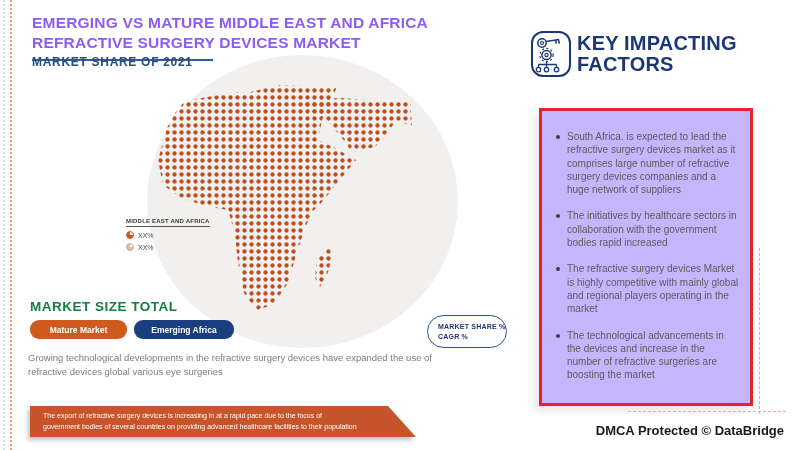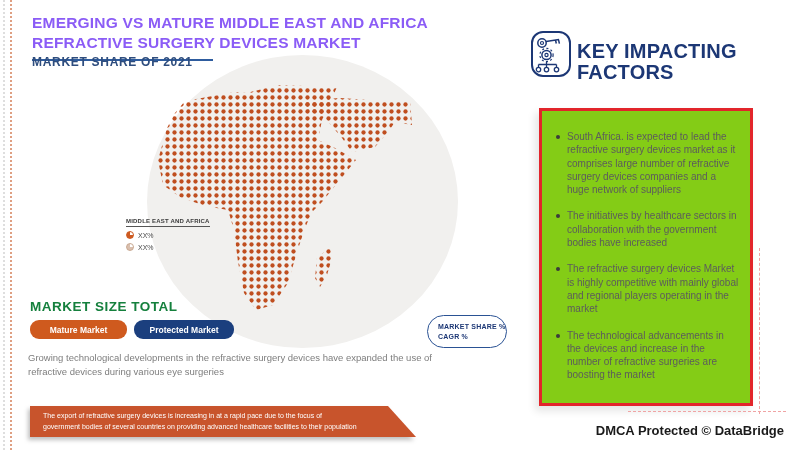--- a/index.html
+++ b/index.html
@@ -39,24 +39,24 @@
           clip-path:polygon(0 0,calc(100% - 28px) 0,100% 100%,0 100%);
           color:#ffffff;font-size:7px;line-height:1.55;padding:5px 56px 0 13px;box-sizing:border-box;}
 
   .pill{position:absolute;left:427px;top:315px;width:80px;height:33px;border:1.5px solid #2a5294;
         border-radius:17px;display:flex;flex-direction:column;justify-content:center;
         padding-left:10px;box-sizing:border-box;background:#fff;}
   .pill div{font-size:7px;font-weight:bold;color:#1c3775;line-height:10px;letter-spacing:.2px;}
 
   .kif-icon{position:absolute;left:531px;top:31px;}
   .kif-title{position:absolute;left:577px;top:33px;color:#1c3775;font-size:20px;font-weight:bold;
-             line-height:21px;letter-spacing:.2px;white-space:nowrap;margin-top:8px;}
+             line-height:21px;letter-spacing:.2px;white-space:nowrap;}
 
   .red-box{position:absolute;left:539px;top:108px;width:214px;height:298px;border:3px solid #e2252b;
-           background:#84cc16;box-sizing:border-box;box-shadow:-4px 5px 8px rgba(0,0,0,.10);}
+           background:#c4b5fd;box-sizing:border-box;box-shadow:-4px 5px 8px rgba(0,0,0,.10);}
   .red-dash-v{position:absolute;left:759px;top:248px;height:166px;width:0;border-left:1px dashed #f0a4a4;}
   .red-dash-h{position:absolute;left:628px;top:411px;width:158px;height:0;border-top:1px dashed #f0a4a4;}
 
   .bullets{margin:0;padding:19px 10px 0 25px;list-style:none;}
   .bullets li{position:relative;font-size:10px;color:#5c5c5c;line-height:1.33;margin-bottom:13px;}
   .bullets li::before{content:"";position:absolute;left:-11px;top:5px;width:4px;height:4px;border-radius:50%;background:#3c3c3c;}
 
   .dmca{position:absolute;right:16px;top:423px;font-size:13px;font-weight:600;color:#1a1a1a;}
 </style>
 </head>
@@ -94,23 +94,23 @@
       <span class="legend-label">XX%</span>
     </div>
     <div class="legend-item">
       <span class="legend-dot tan"></span>
       <span class="legend-label">XX%</span>
     </div>
   </div>
 
   <div class="ms-title">MARKET SIZE TOTAL</div>
   <button class="btn mature">Mature Market</button>
-  <button class="btn emerging">Protected Market</button>
+  <button class="btn emerging">Emerging Africa</button>
 
-  <div class="desc">Growing technological developments in the refractive surgery devices have expanded the use of refractive devices during various eye surgeries</div>
+  <div class="desc">Growing technological developments in the refractive surgery devices have expanded the use of refractive devices global various eye surgeries</div>
 
   <div class="banner-wrap">
     <div class="banner">The export of refractive surgery devices is increasing in at a rapid pace due to the focus of government bodies of several countries on providing advanced healthcare facilities to their population</div>
   </div>
 
   <div class="pill">
     <div>MARKET SHARE %</div>
     <div>CAGR %</div>
   </div>
 
@@ -129,21 +129,21 @@
   </svg>
 
   <div class="kif-title">
     <div>KEY IMPACTING</div>
     <div>FACTORS</div>
   </div>
 
   <div class="red-box">
     <ul class="bullets">
       <li>South Africa. is expected to lead the refractive surgery devices market as it comprises large number of refractive surgery devices companies and a huge network of suppliers</li>
-      <li>The initiatives by healthcare sectors in collaboration with the government bodies have increased</li>
+      <li>The initiatives by healthcare sectors in collaboration with the government bodies rapid increased</li>
       <li>The refractive surgery devices Market is highly competitive with mainly global and regional players operating in the market</li>
       <li>The technological advancements in the devices and increase in the number of refractive surgeries are boosting the market</li>
     </ul>
   </div>
   <div class="red-dash-v"></div>
   <div class="red-dash-h"></div>
 
   <div class="dmca">DMCA Protected © DataBridge</div>
 
 </div>

